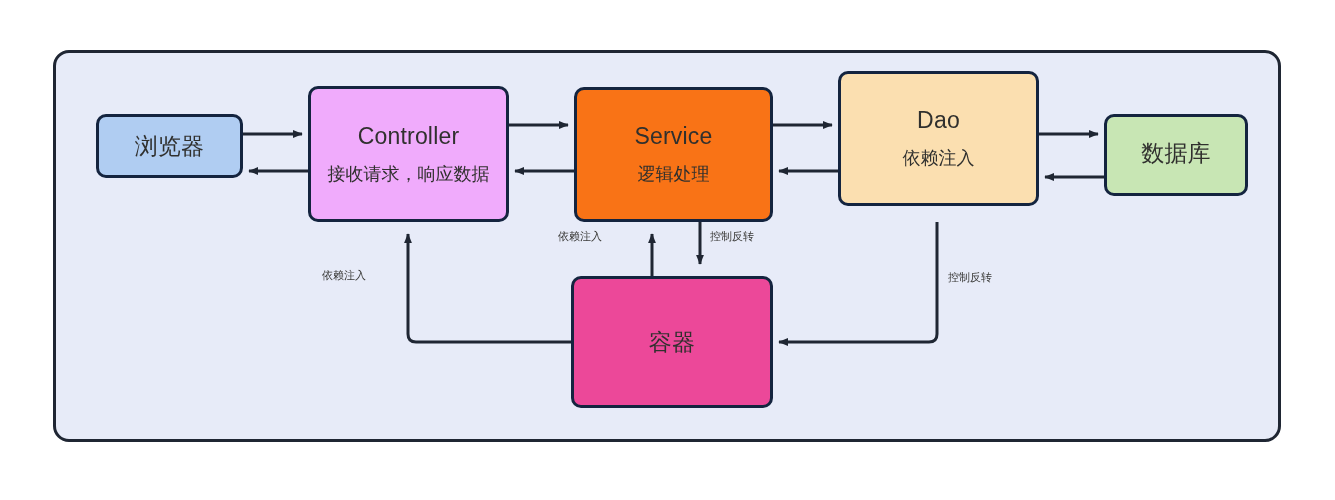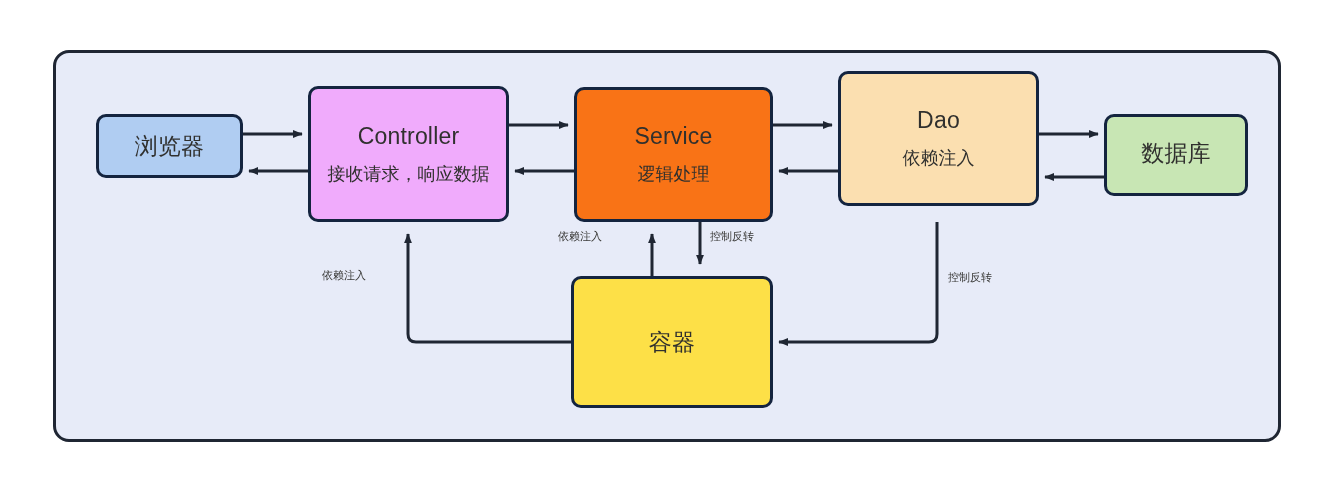--- a/index.html
+++ b/index.html
@@ -67,21 +67,21 @@
     left: 838px; top: 71px; width: 201px; height: 135px;
     background: #fbdfb0;
   }
   .node-database {
     left: 1104px; top: 114px; width: 144px; height: 82px;
     background: #c8e6b4;
     font-family: Liberation Mono, monospace;
   }
   .node-container {
     left: 571px; top: 276px; width: 202px; height: 132px;
-    background: #fde047;
+    background: #ec4899;
   }
   .edge-layer {
     position: absolute;
     left: 0; top: 0;
     width: 1335px;
     height: 500px;
     z-index: 2;
     pointer-events: none;
   }
   .edge-label {

